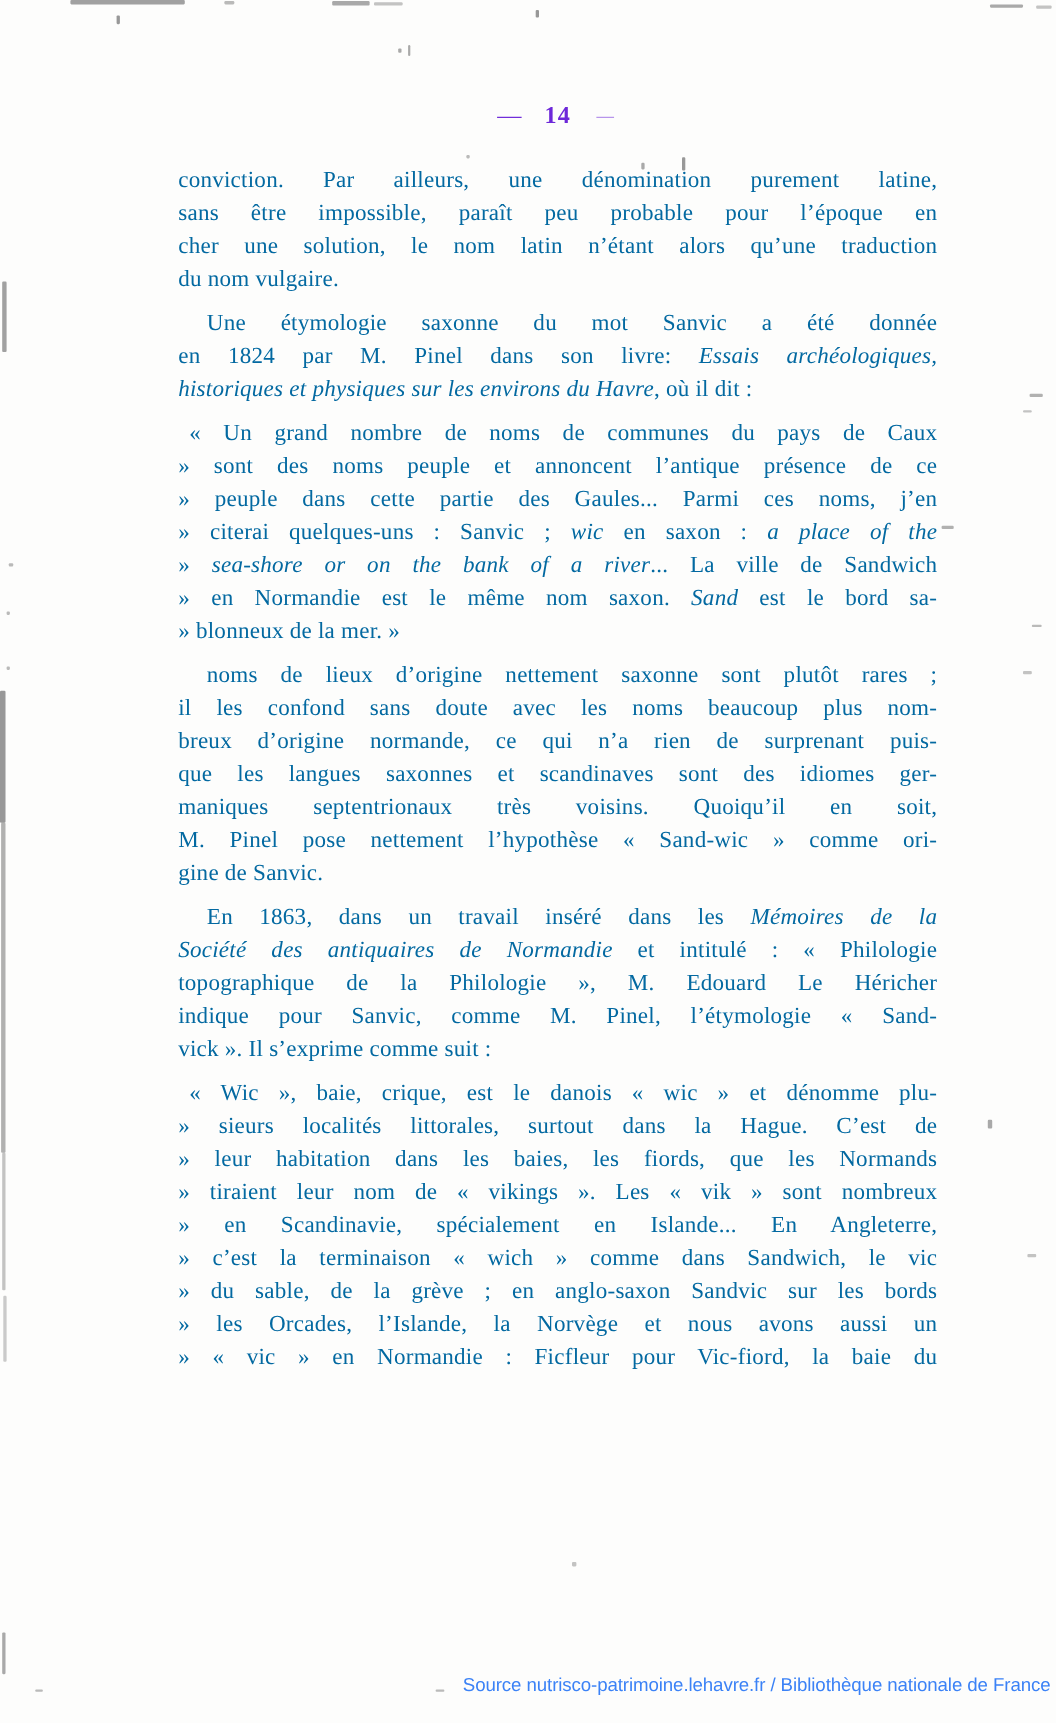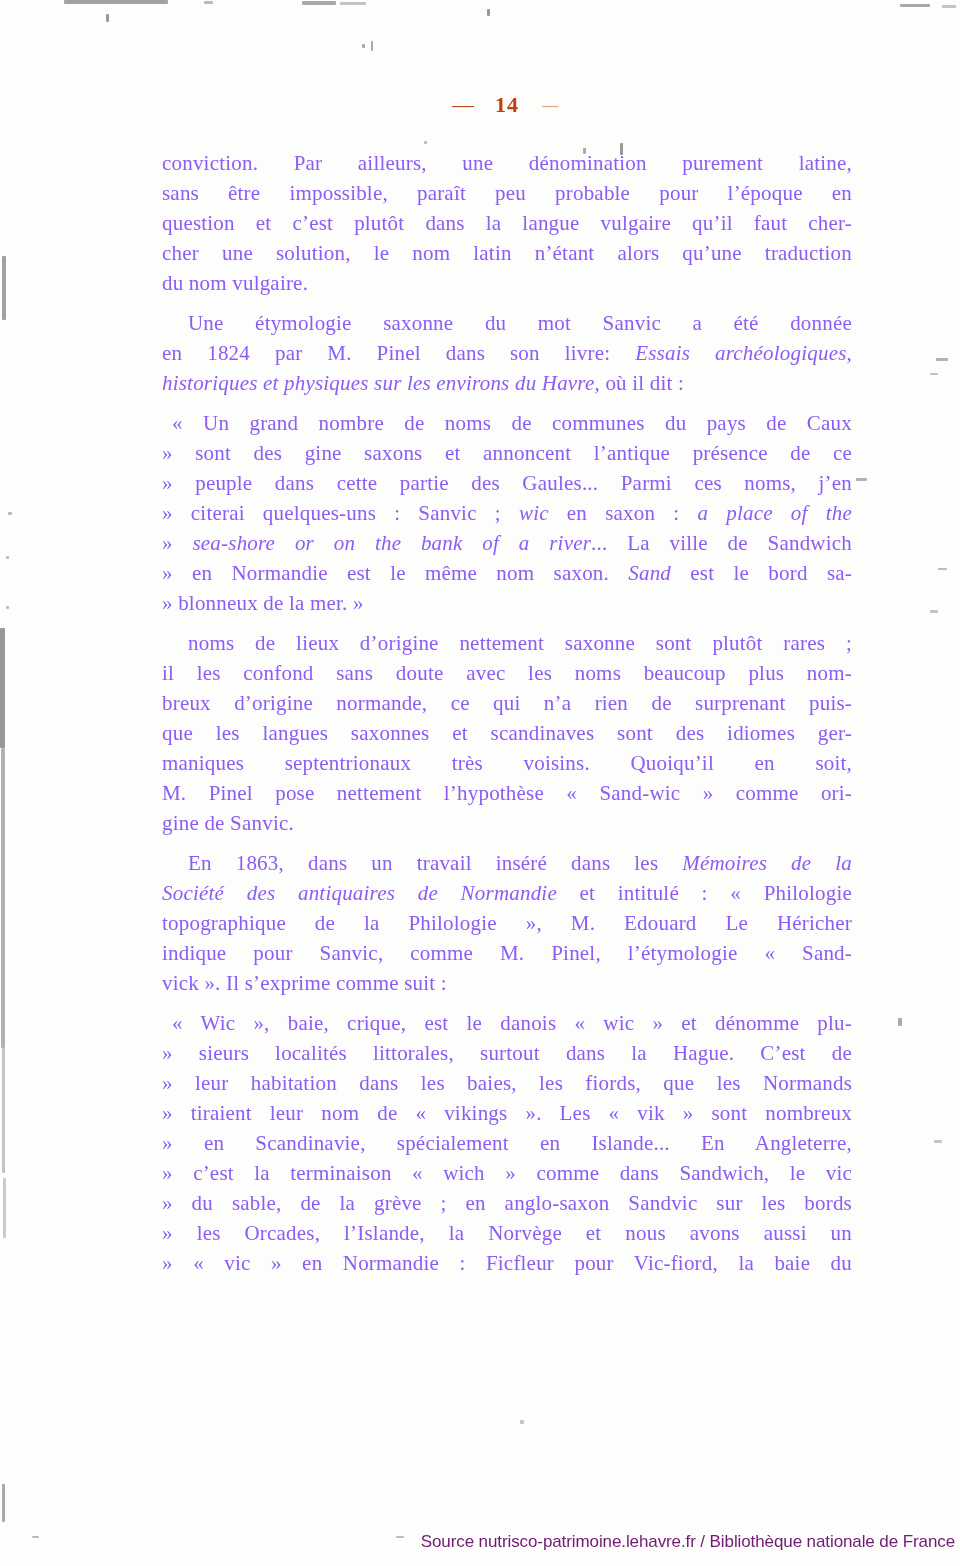--- a/index.html
+++ b/index.html
@@ -18,40 +18,40 @@
     position: absolute;
     inset: 0;
   }
   .page-number {
     position: absolute;
     top: 92px;
     left: 162px;
     width: 690px;
     text-align: center;
     font-size: 22px;
-    color: #c2410c;
+    color: #6d28d9;
     letter-spacing: 1px;
   }
   .page-number .num {
     margin: 0 20px;
     font-weight: bold;
   }
   .page-number .dash-right {
     opacity: 0.5;
     display: inline-block;
     transform: scaleX(0.72);
   }
   .text-block {
     position: absolute;
     top: 148px;
     left: 162px;
     width: 690px;
     font-size: 21px;
     line-height: 30px;
-    color: #8b5cf6;
+    color: #0369a1;
     letter-spacing: 0.2px;
   }
   .para {
     margin: 0 0 10px 0;
   }
   .line {
     text-align: justify;
     text-align-last: justify;
   }
   .line.no-just {
@@ -62,24 +62,24 @@
   }
   .para.qind .line:first-child {
     text-indent: 10px;
   }
   .line em {
     font-style: italic;
   }
   .footer-credit {
     position: absolute;
     right: 5px;
-    bottom: 14px;
+    bottom: 24px;
     font-family: "Liberation Sans", sans-serif;
     font-size: 17px;
-    color: #701a75;
+    color: #3b82f6;
     letter-spacing: -0.1px;
     margin-left: 32px;
   }
   .artifact {
     position: absolute;
     background: #555;
     border-radius: 1px;
     pointer-events: none;
   }
 </style>
@@ -89,32 +89,31 @@
 <div class="page">
 
   <div class="page-number">
     <span class="dash-left">—</span><span class="num">14</span><span class="dash-right">—</span>
   </div>
 
   <div class="text-block">
       <div class="para ">
         <div class="line"><span>conviction. Par ailleurs, une dénomination purement latine,</span></div>
         <div class="line"><span>sans être impossible, paraît peu probable pour l’époque en</span></div>
-        <div class="line"><span>question et c’est plutôt dans la langue vulgaire qu’il faut cher-</span></div>
         <div class="line"><span>cher une solution, le nom latin n’étant alors qu’une traduction</span></div>
         <div class="line no-just"><span>du nom vulgaire.</span></div>
       </div>
       <div class="para ind">
         <div class="line"><span>Une étymologie saxonne du mot Sanvic a été donnée</span></div>
         <div class="line"><span>en 1824 par M. Pinel dans son livre: </span><em>Essais archéologiques,</em></div>
         <div class="line no-just"><em>historiques et physiques sur les environs du Havre</em><span>, où il dit :</span></div>
       </div>
       <div class="para qind">
         <div class="line"><span>« Un grand nombre de noms de communes du pays de Caux</span></div>
-        <div class="line"><span>» sont des gine saxons et annoncent l’antique présence de ce</span></div>
+        <div class="line"><span>» sont des noms peuple et annoncent l’antique présence de ce</span></div>
         <div class="line"><span>» peuple dans cette partie des Gaules... Parmi ces noms, j’en</span></div>
         <div class="line"><span>» citerai quelques-uns : Sanvic ; </span><em>wic</em><span> en saxon : </span><em>a place of the</em></div>
         <div class="line"><span>» </span><em>sea-shore or on the bank of a river</em><span>... La ville de Sandwich</span></div>
         <div class="line"><span>» en Normandie est le même nom saxon. </span><em>Sand</em><span> est le bord sa-</span></div>
         <div class="line no-just"><span>» blonneux de la mer. »</span></div>
       </div>
       <div class="para ind">
         <div class="line"><span>noms de lieux d’origine nettement saxonne sont plutôt rares ;</span></div>
         <div class="line"><span>il les confond sans doute avec les noms beaucoup plus nom-</span></div>
         <div class="line"><span>breux d’origine normande, ce qui n’a rien de surprenant puis-</span></div>

